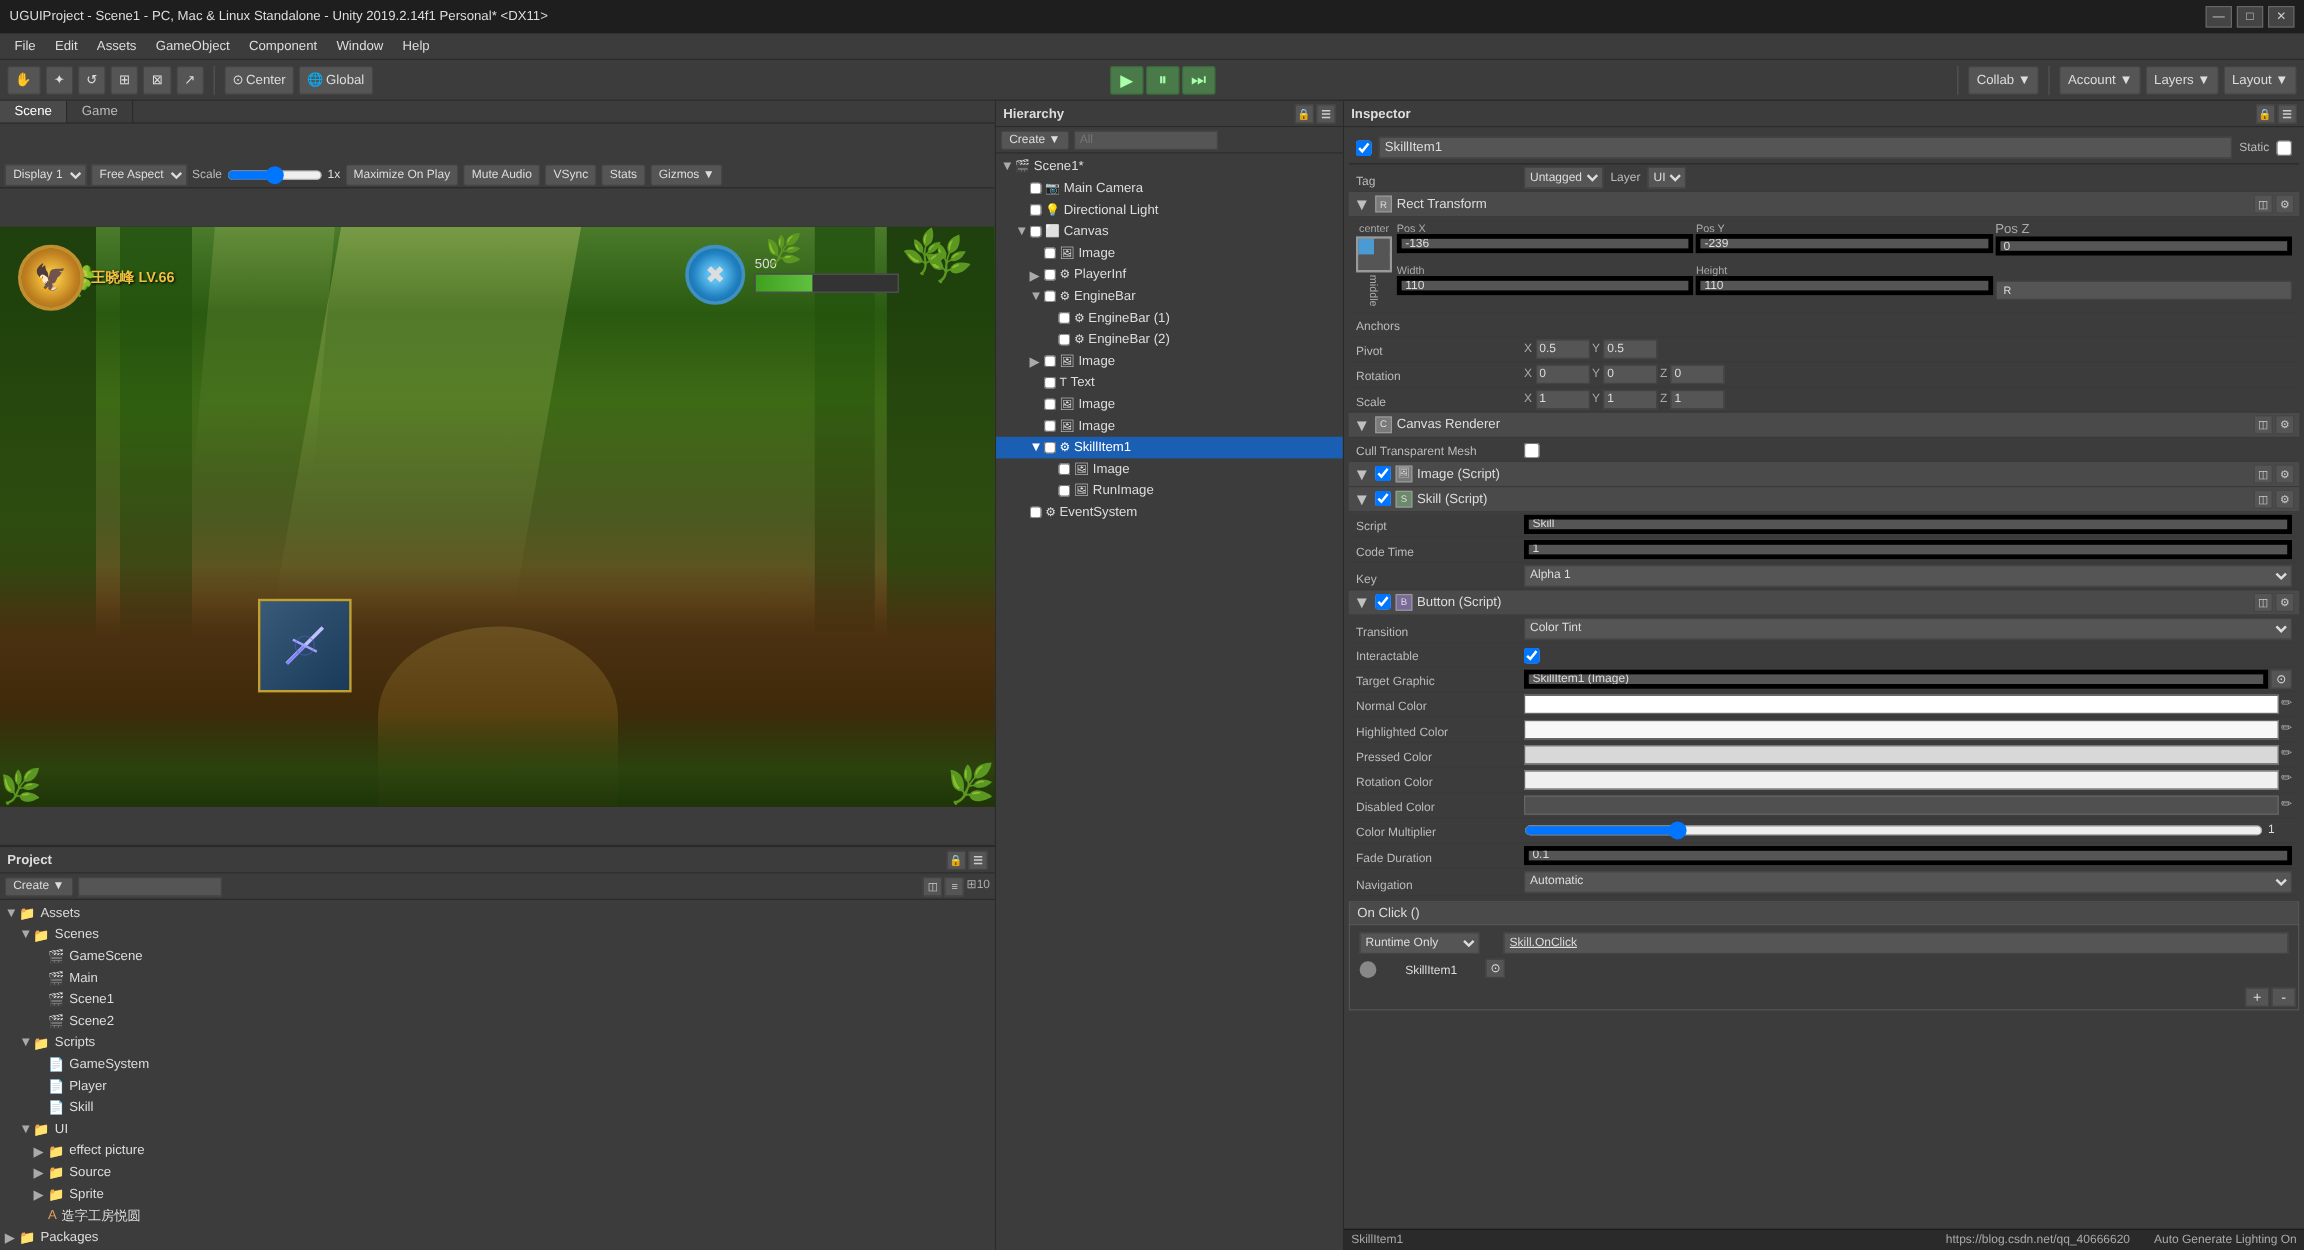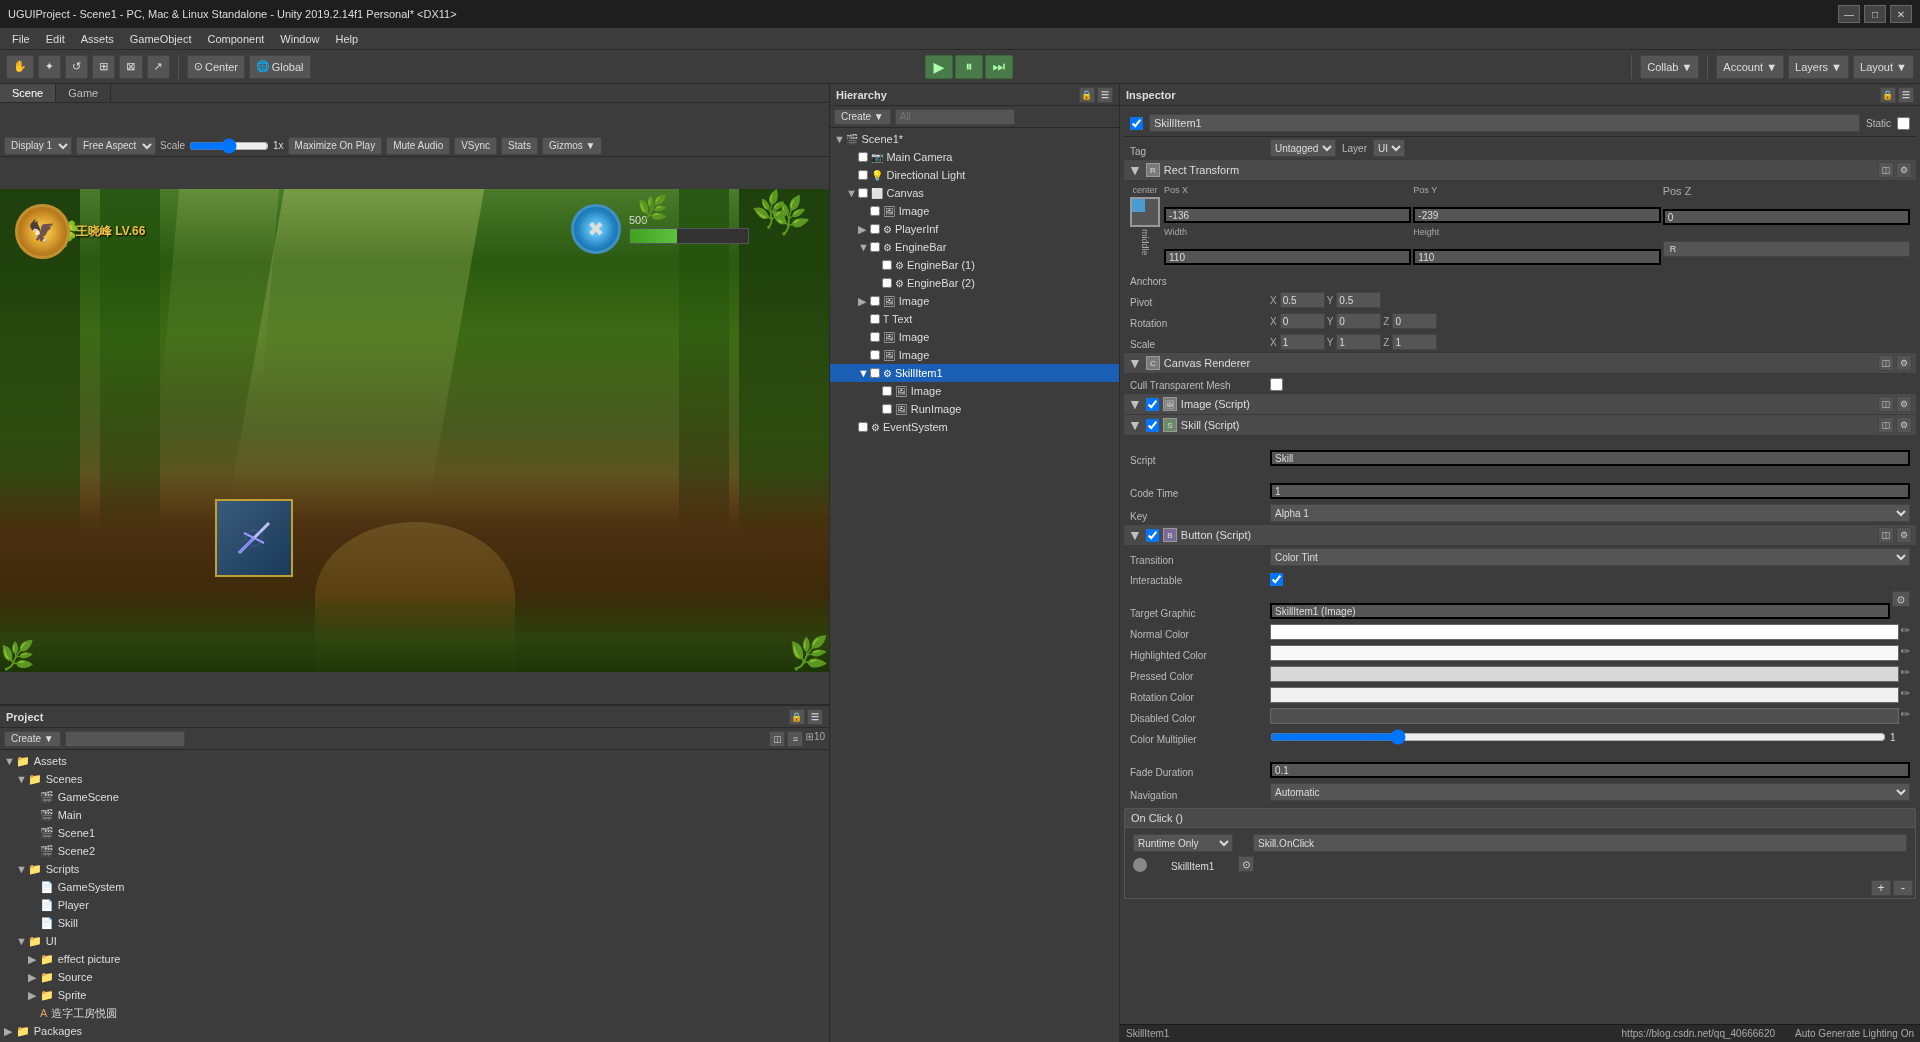--- a/index.html
+++ b/index.html
@@ -35,21 +35,21 @@
     .tree-item { padding: 1px 4px; cursor: pointer; display: flex; align-items: center; white-space: nowrap; font-size: 11px; height: 18px; }
     .tree-item.selected { background: #1a5fb4; }
     .tree-item.selected span { color: #fff; }
     .tree-arrow { width: 12px; display: inline-block; color: #aaa; }
     .indent-1 { padding-left: 16px; }
     .indent-2 { padding-left: 28px; }
     .indent-3 { padding-left: 40px; }
     .inspector-content { flex: 1; overflow-y: auto; padding: 4px; }
     .insp-row { display: flex; align-items: flex-end; padding: 2px 6px; min-height: 20px; border-bottom: 1px solid #3a3a3a; }
     .insp-label { flex: 0 0 140px; font-size: 10px; color: #bbb; }
-    .insp-input { background: #555; border: 2px solid #000000; color: #ddd; height: 16px; width: 100%; font-size: 10px; padding: 0 3px; margin-top: 12px; }
+    .insp-input { background: #555; border: 4px solid #000000; color: #ddd; height: 16px; width: 100%; font-size: 10px; padding: 0 3px; }
     .insp-input-sm { background: #555; border: 1px solid #444; color: #ddd; height: 16px; width: 50px; font-size: 10px; padding: 0 3px; }
     .insp-select { background: #555; border: 1px solid #444; color: #ddd; height: 18px; font-size: 10px; width: 100%; }
     .color-swatch { width: 100%; height: 16px; border: 1px solid #666; cursor: pointer; }
     #left-area { flex: 0 0 830px; display: flex; flex-direction: column; gap: 32px; }
     #right-area { flex: 1; display: flex; flex-direction: column; overflow: hidden; }
     #hier-panel { flex: 0 0 290px; display: flex; flex-direction: column; border-right: 1px solid #2a2a2a; }
     #insp-panel { flex: 1; display: flex; flex-direction: column; overflow: hidden; }
 
     
     #project-area { flex: 0 0 300px; background: #3c3c3c; border-top: 2px solid #2a2a2a; display: flex; flex-direction: column; }
@@ -678,21 +678,21 @@
 
           <div class="onclick-section">
             <div class="onclick-header">
               <span>On Click ()</span>
             </div>
             <div style="padding:4px;">
               <div class="onclick-row">
                 <select style="flex:0 0 100px; background:#555; border:1px solid #444; color:#ddd; height:18px; font-size:10px;">
                   <option>Runtime Only</option>
                 </select>
-                <input type="text" style="flex: 1 1 0%; background: rgb(85, 85, 85); border: 1px solid rgb(68, 68, 68); color: rgb(221, 221, 221); height: 18px; font-size: 10px; padding: 0px 4px;" value="Skill.OnClick">
+                <input type="text" style="flex: 1 1 0%; background: rgb(85, 85, 85); border: 1px solid rgb(68, 68, 68); color: rgb(221, 221, 221); height: 18px; font-size: 10px; padding: 0px 4px; text-decoration: underline;" value="Skill.OnClick">
               </div>
               <div class="onclick-row">
                 <div style="width:14px; height:14px; border-radius:50%; background:#888; display:inline-block; margin-right:4px;"></div>
                 <span style="font-size:10px; color:#ddd;">SkillItem1</span>
                 <button style="width:16px; height:16px; background:#555; border:1px solid #444; color:#ddd; cursor:pointer; font-size:10px; margin-left:4px;">⊙</button>
               </div>
             </div>
             <div class="plus-minus-row">
               <button class="pm-btn">+</button>
               <button class="pm-btn">-</button>

